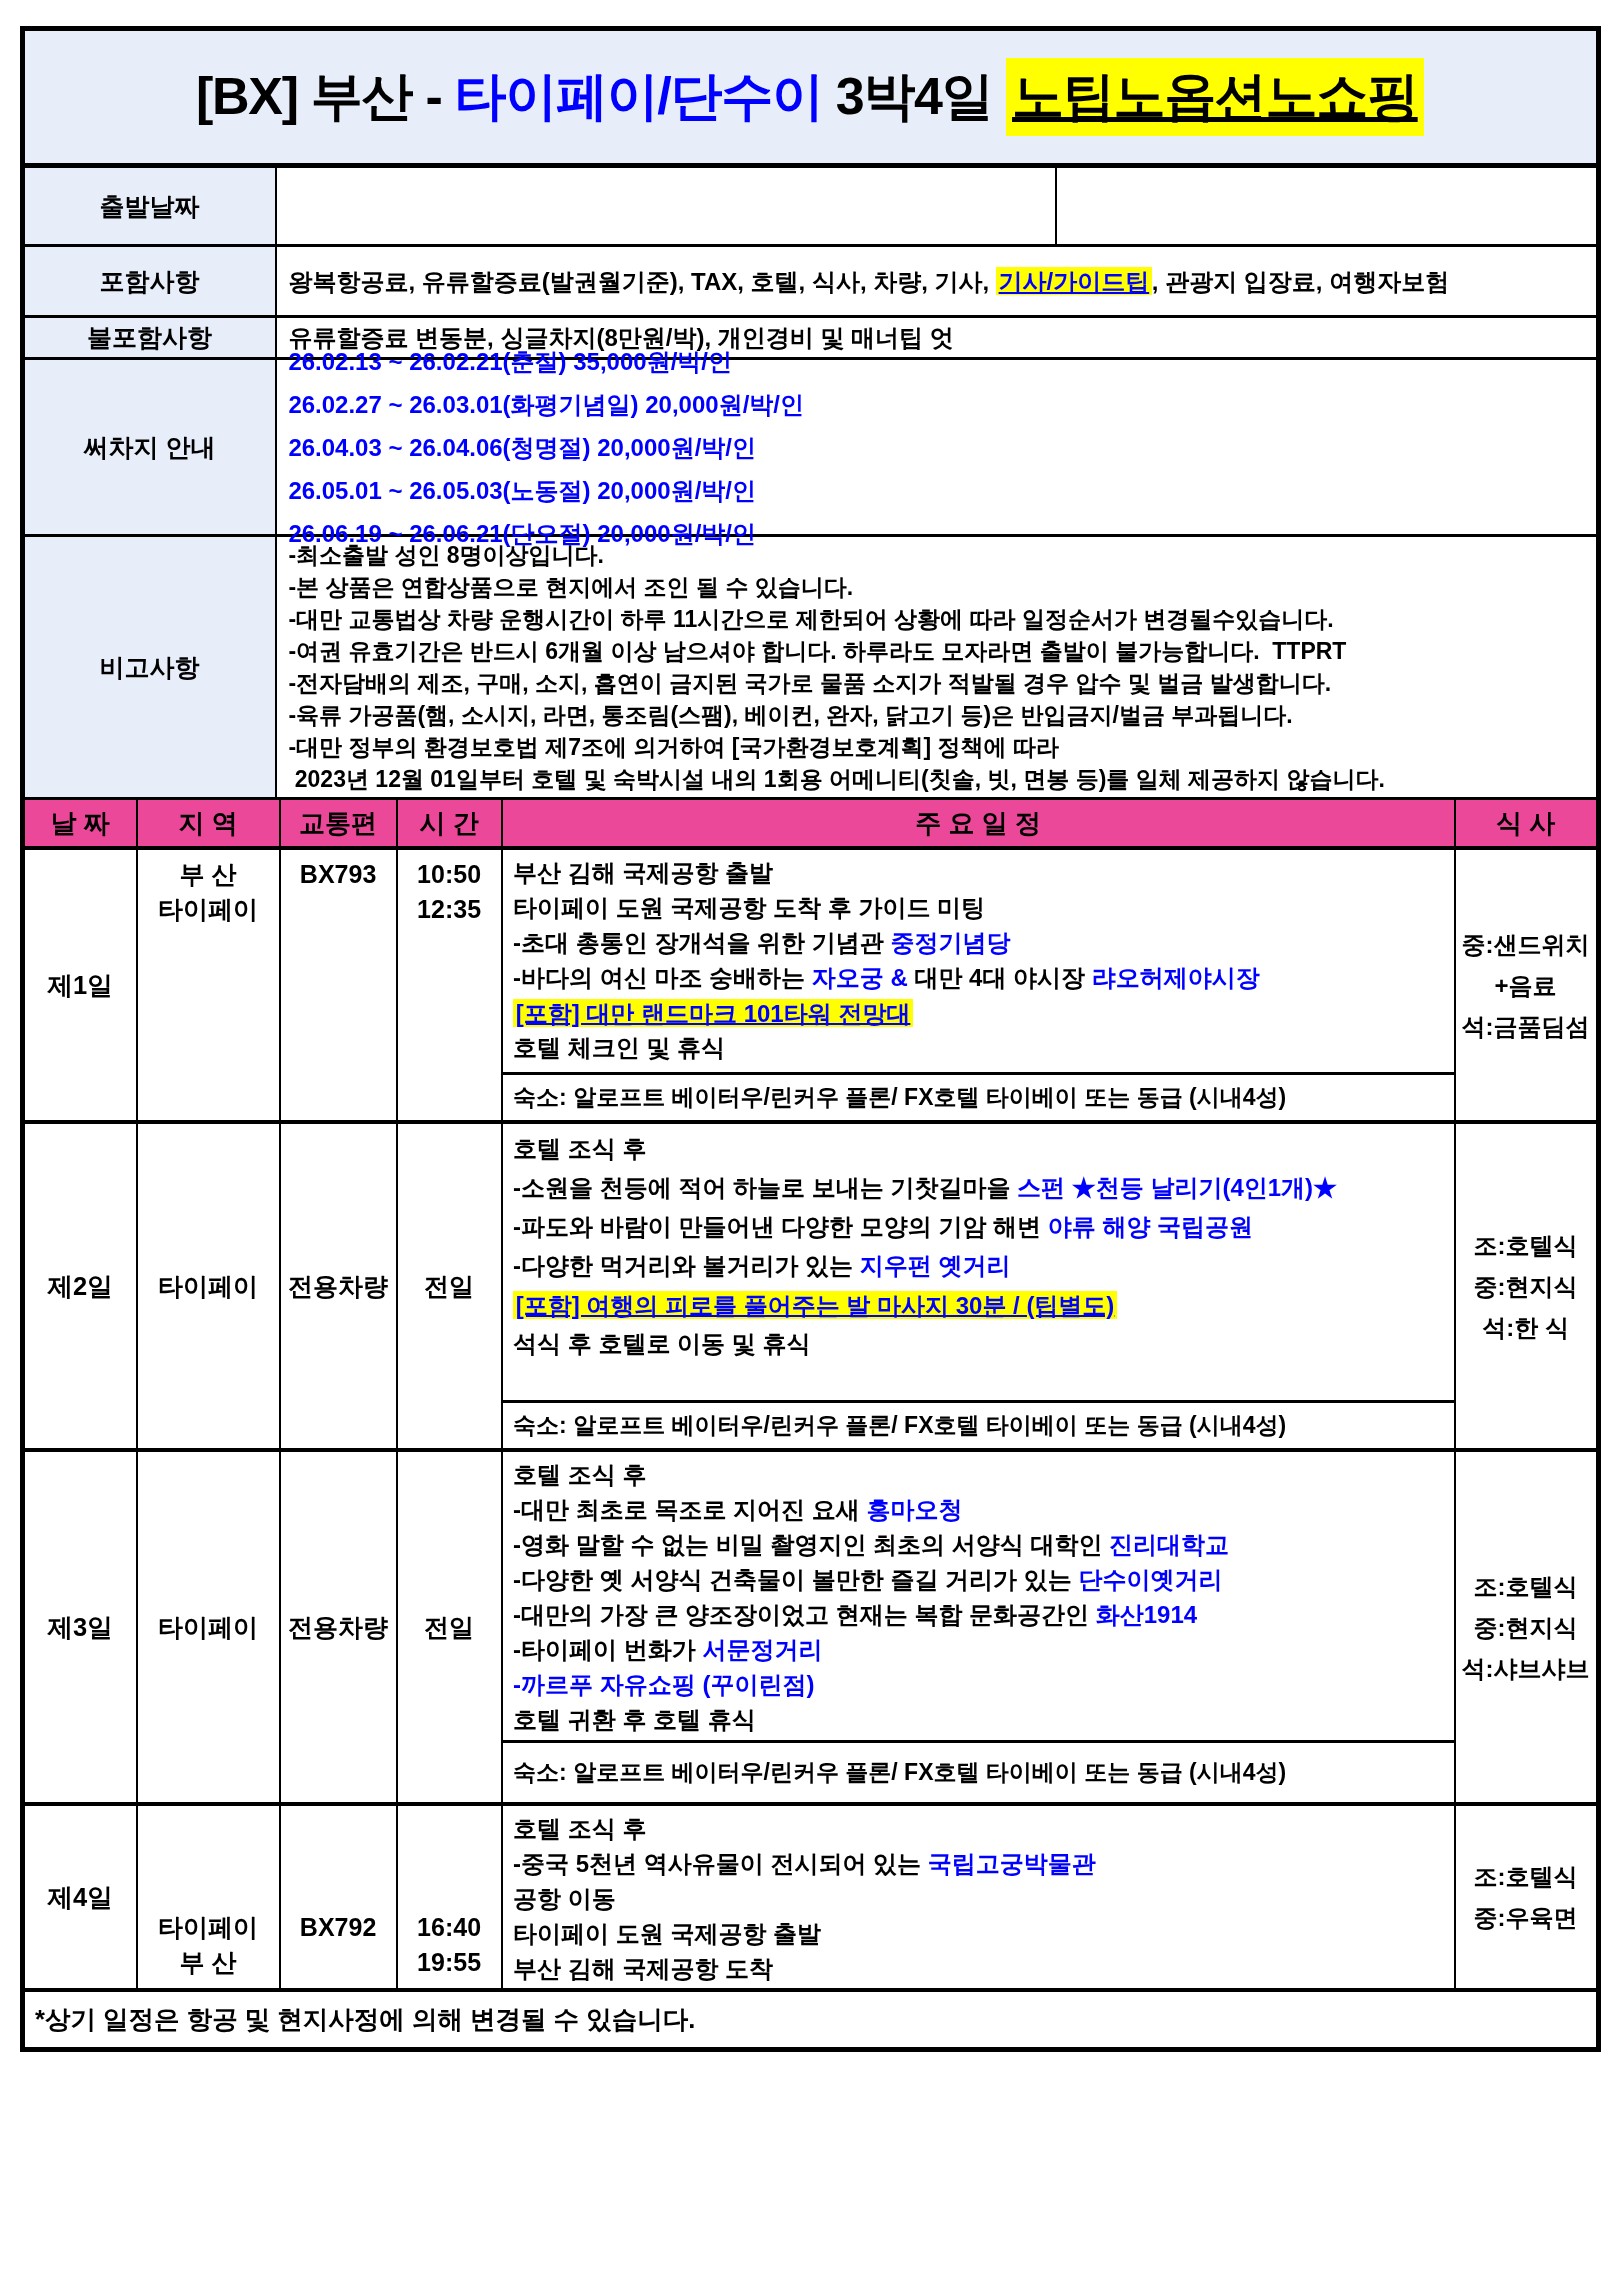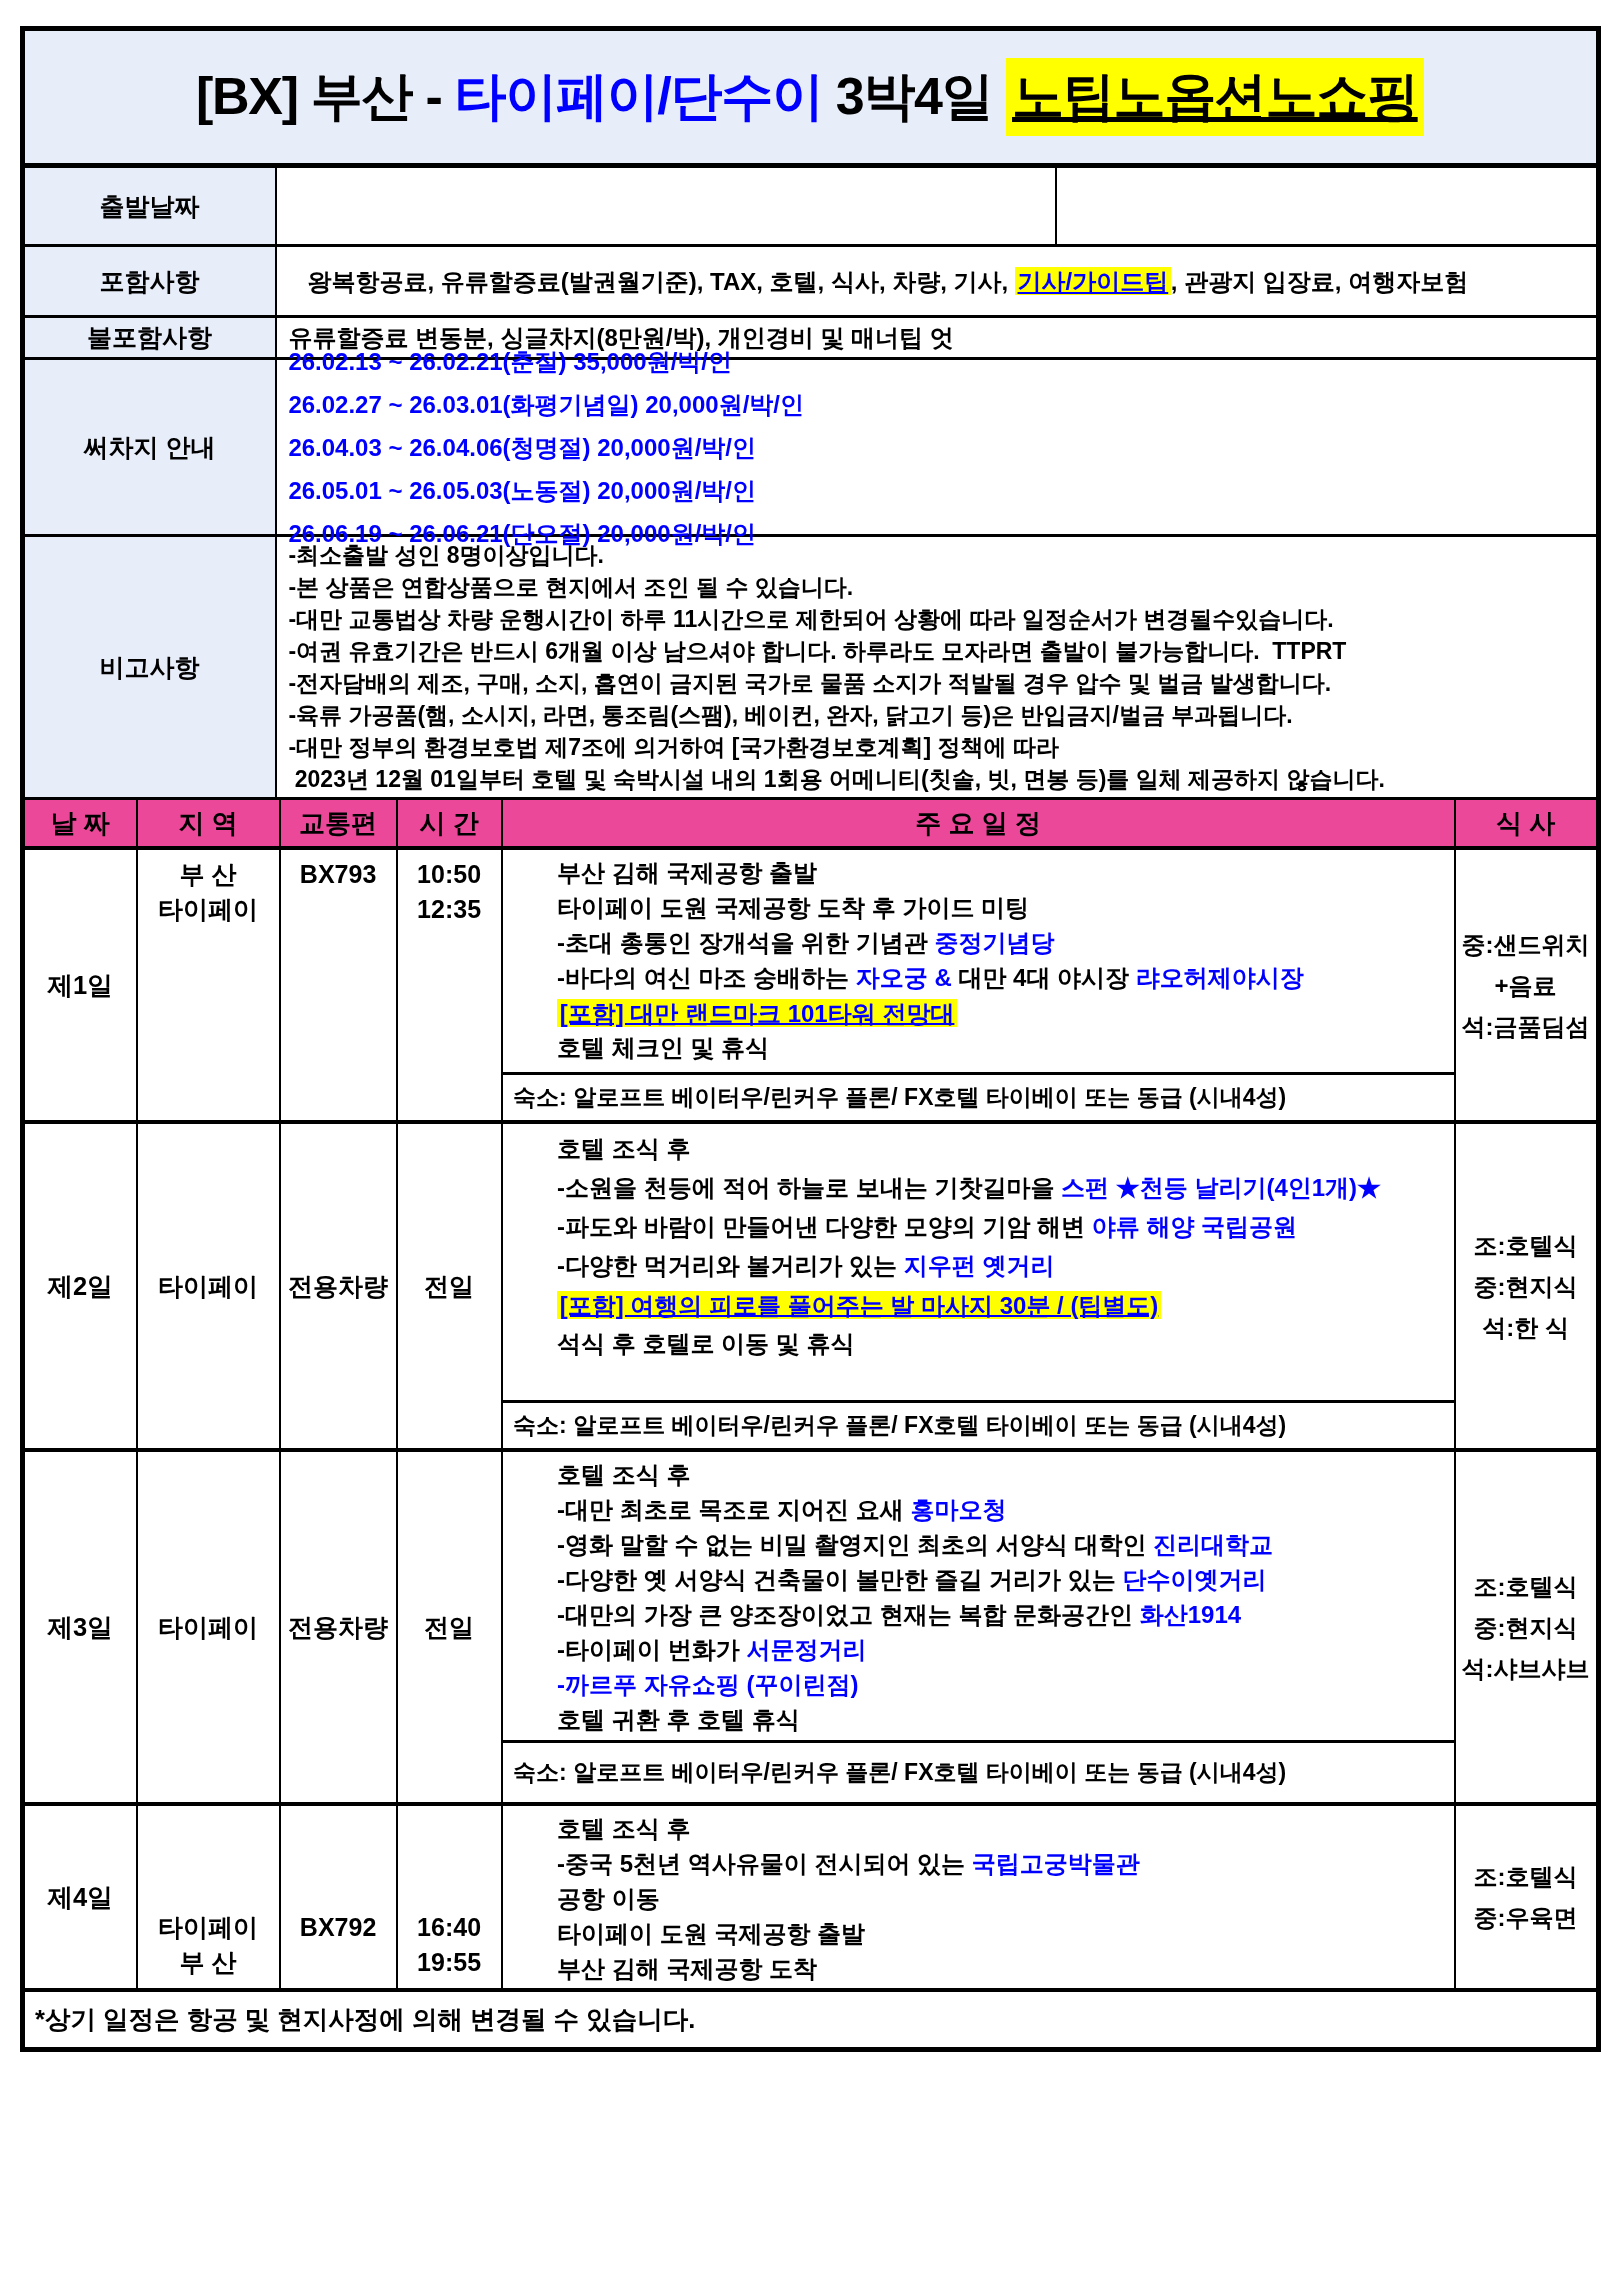--- a/index.html
+++ b/index.html
@@ -20,21 +20,21 @@
   .info-row{border-bottom:3.9px solid #000;display:flex;box-sizing:border-box;}
   .info-label{width:252px;flex:0 0 252px;background:#e8eef9;border-right:2px solid #000;
               display:flex;align-items:center;justify-content:center;
               font-size:25px;box-sizing:border-box;text-align:left;}
   .info-value{flex:1;display:flex;flex-direction:column;justify-content:center;
               padding:5.2px 11.8px;font-size:24px;line-height:33px;box-sizing:border-box;}
   .r-departure{height:79px;}
   .r-departure .info-value{padding:0;flex-direction:row;}
   .dep-cell-a{flex:0 0 780px;border-right:2px solid #000;box-sizing:border-box;}
   .dep-cell-b{flex:1;}
-  .r-included{height:71px;gap:19px;}
+  .r-included{height:71px;}
   .r-excluded{height:42px;}
   .r-surcharge{height:177px;}
   .r-surcharge .info-value{color:#0000ff;line-height:35px;gap:8px;}
   .r-notes{height:263px;}
   .r-notes .info-value{font-size:23px;line-height:32px;}
   .info-line{white-space:pre-wrap;}
   .hl{color:#0000ff;background:#ffff00;text-decoration:underline;padding:0.7px 2.6px;}
   .c-blue{color:#0000ff;}
 
   
@@ -57,21 +57,21 @@
   .s-cell.align-center{justify-content:center;}
   .s-cell.align-bottom{justify-content:flex-end;padding-bottom:7.9px;}
   .cell-line{line-height:35px;min-height:35px;white-space:pre;text-align:center;}
   .d2 .cell-line{line-height:39px;min-height:39px;}
   .d3 .cell-line{line-height:35px;min-height:35px;}
   .date-cell{justify-content:center;font-size:25.5px;}
 
   .main-cell{flex:1;display:flex;flex-direction:column;border-right:2px solid #000;
              box-sizing:border-box;}
   .sched-body{flex:1;padding:5.2px 10.5px 0 10.5px;font-size:24px;box-sizing:border-box;}
-  .sched-line{line-height:35px;word-break:break-all;white-space:pre-wrap;margin-left:44px;}
+  .sched-line{line-height:35px;word-break:break-all;white-space:pre-wrap;}
   .d2 .sched-line{line-height:39px;}
   .d3 .sched-line{line-height:35px;}
   .lodge{border-top:3.3px solid #000;display:flex;align-items:center;
          padding-left:10.5px;font-size:23px;box-sizing:border-box;}
   .d1 .lodge{height:48px;}
   .d2 .lodge{height:48px;}
   .d3 .lodge{height:62px;}
 
   .meal-cell{display:flex;flex-direction:column;justify-content:center;align-items:center;
              font-size:24px;box-sizing:border-box;padding:0 0;border-right:none;}

